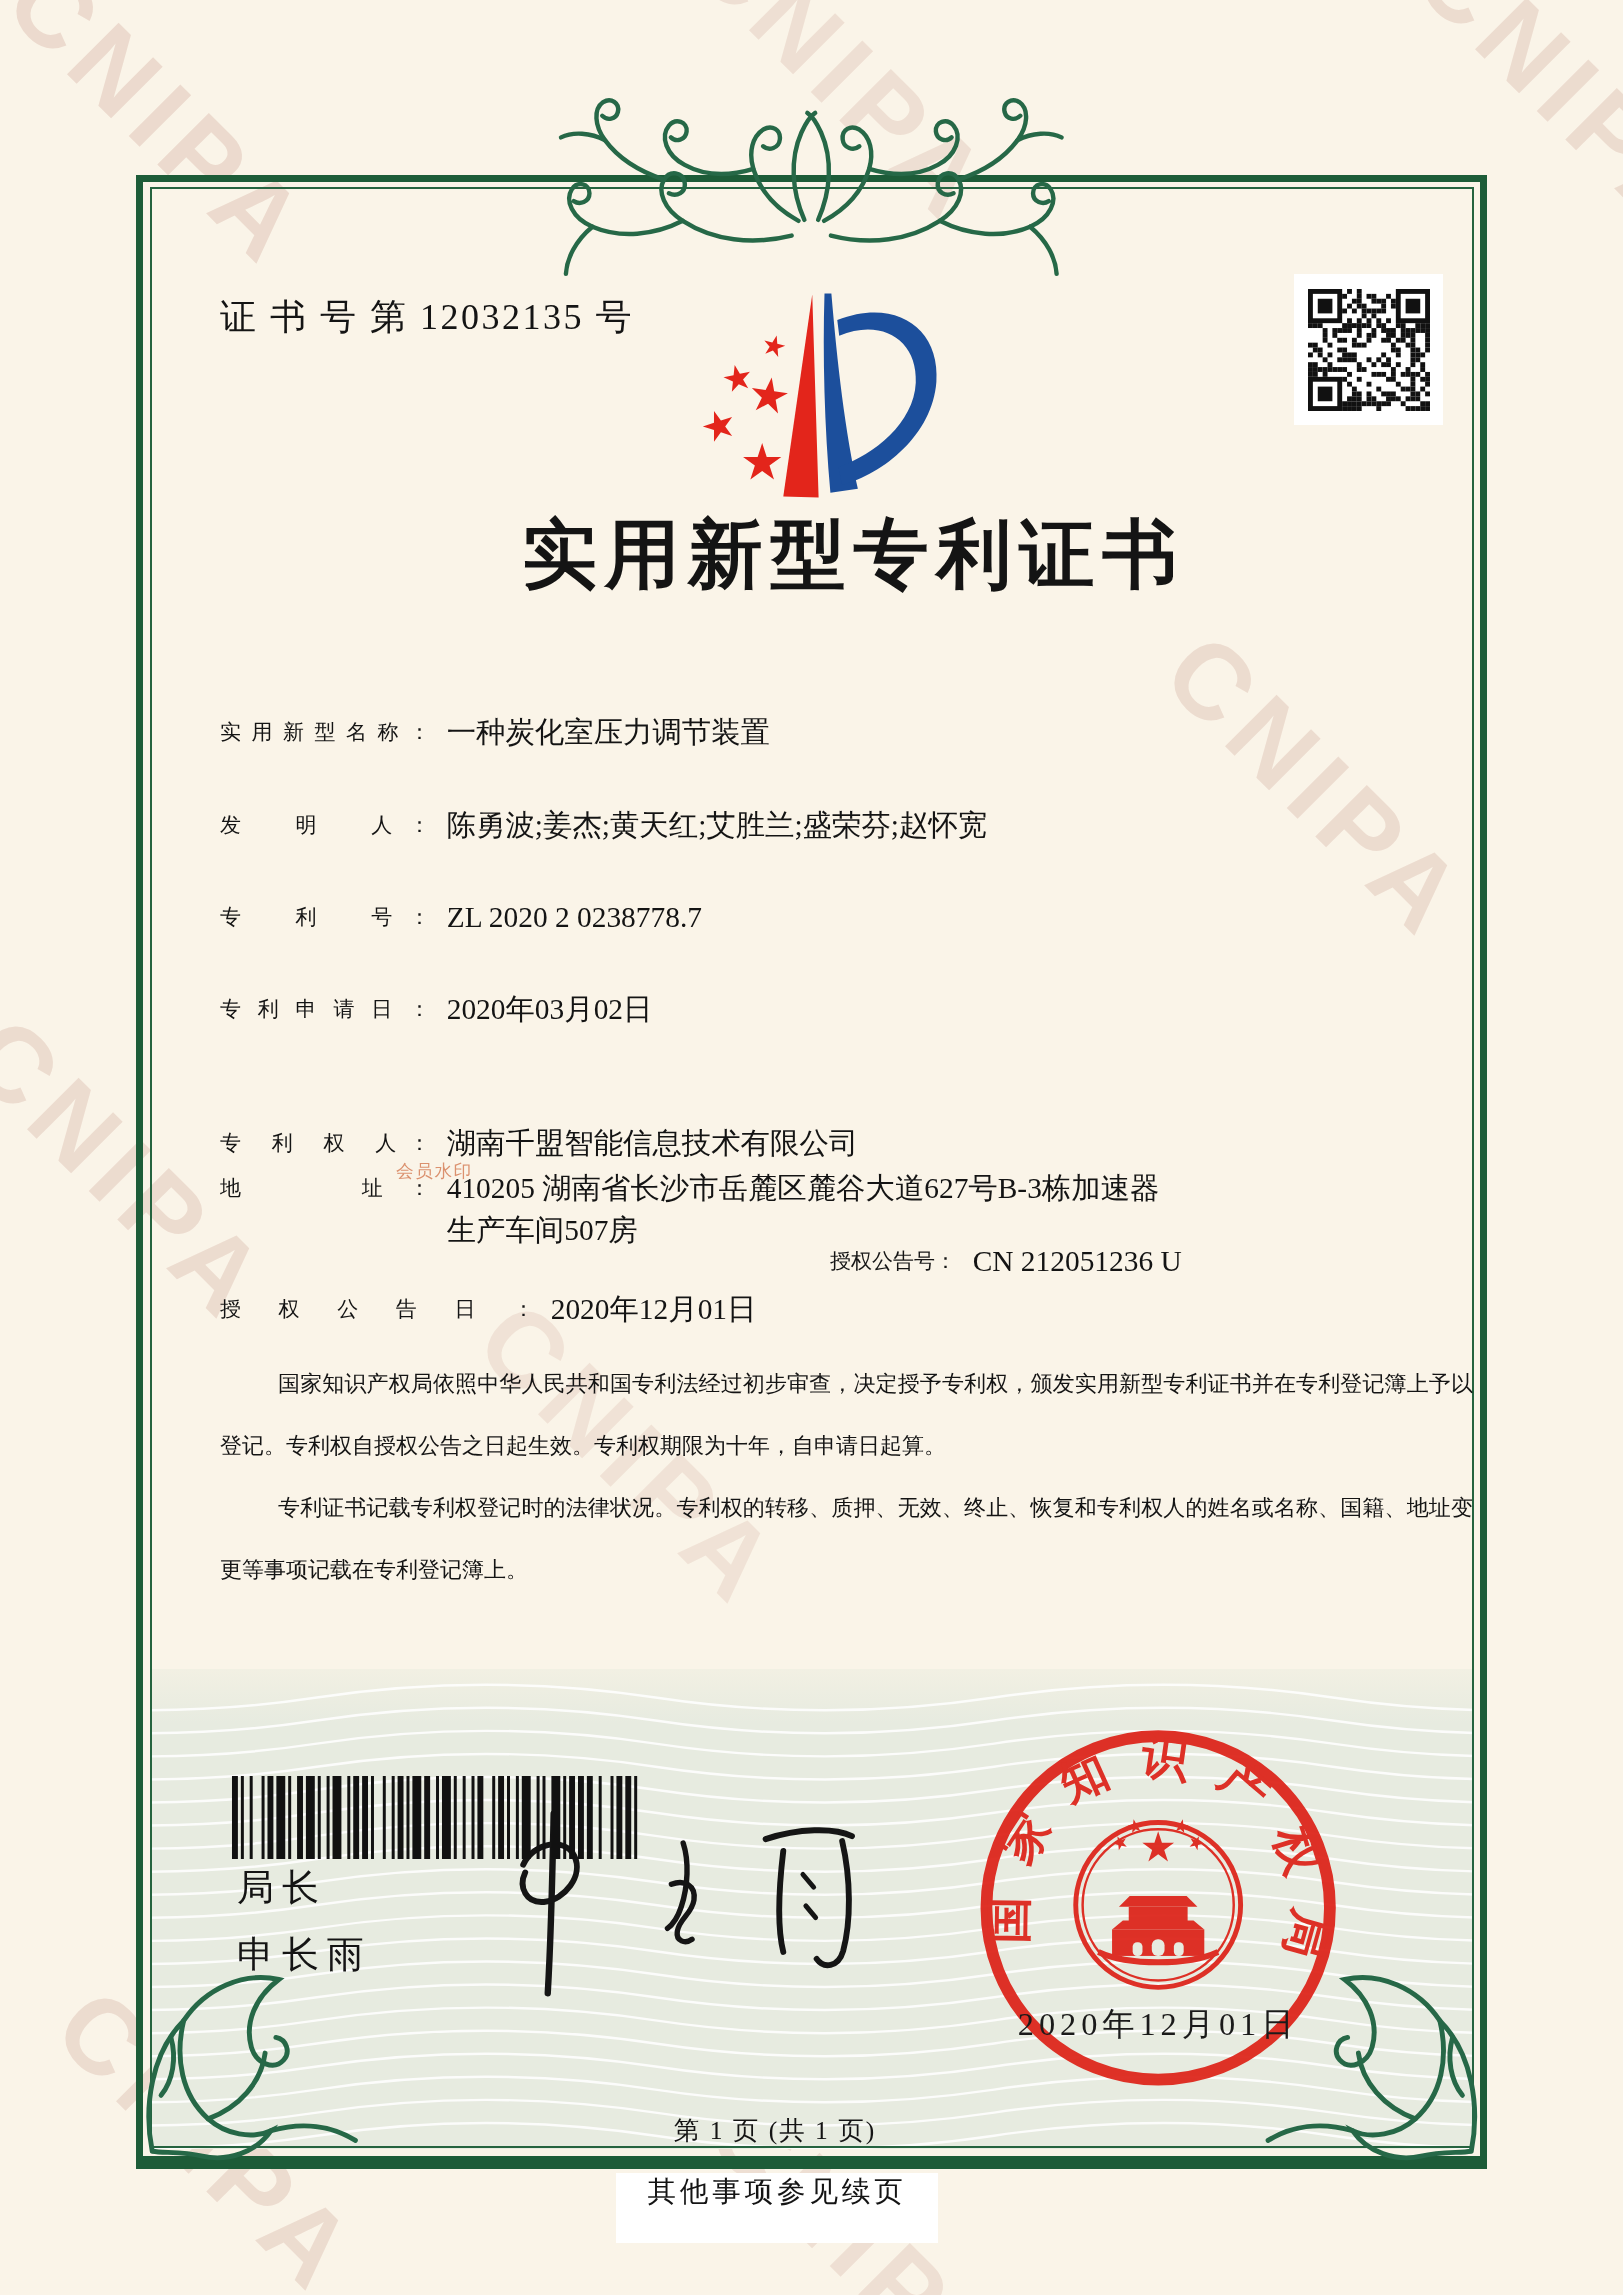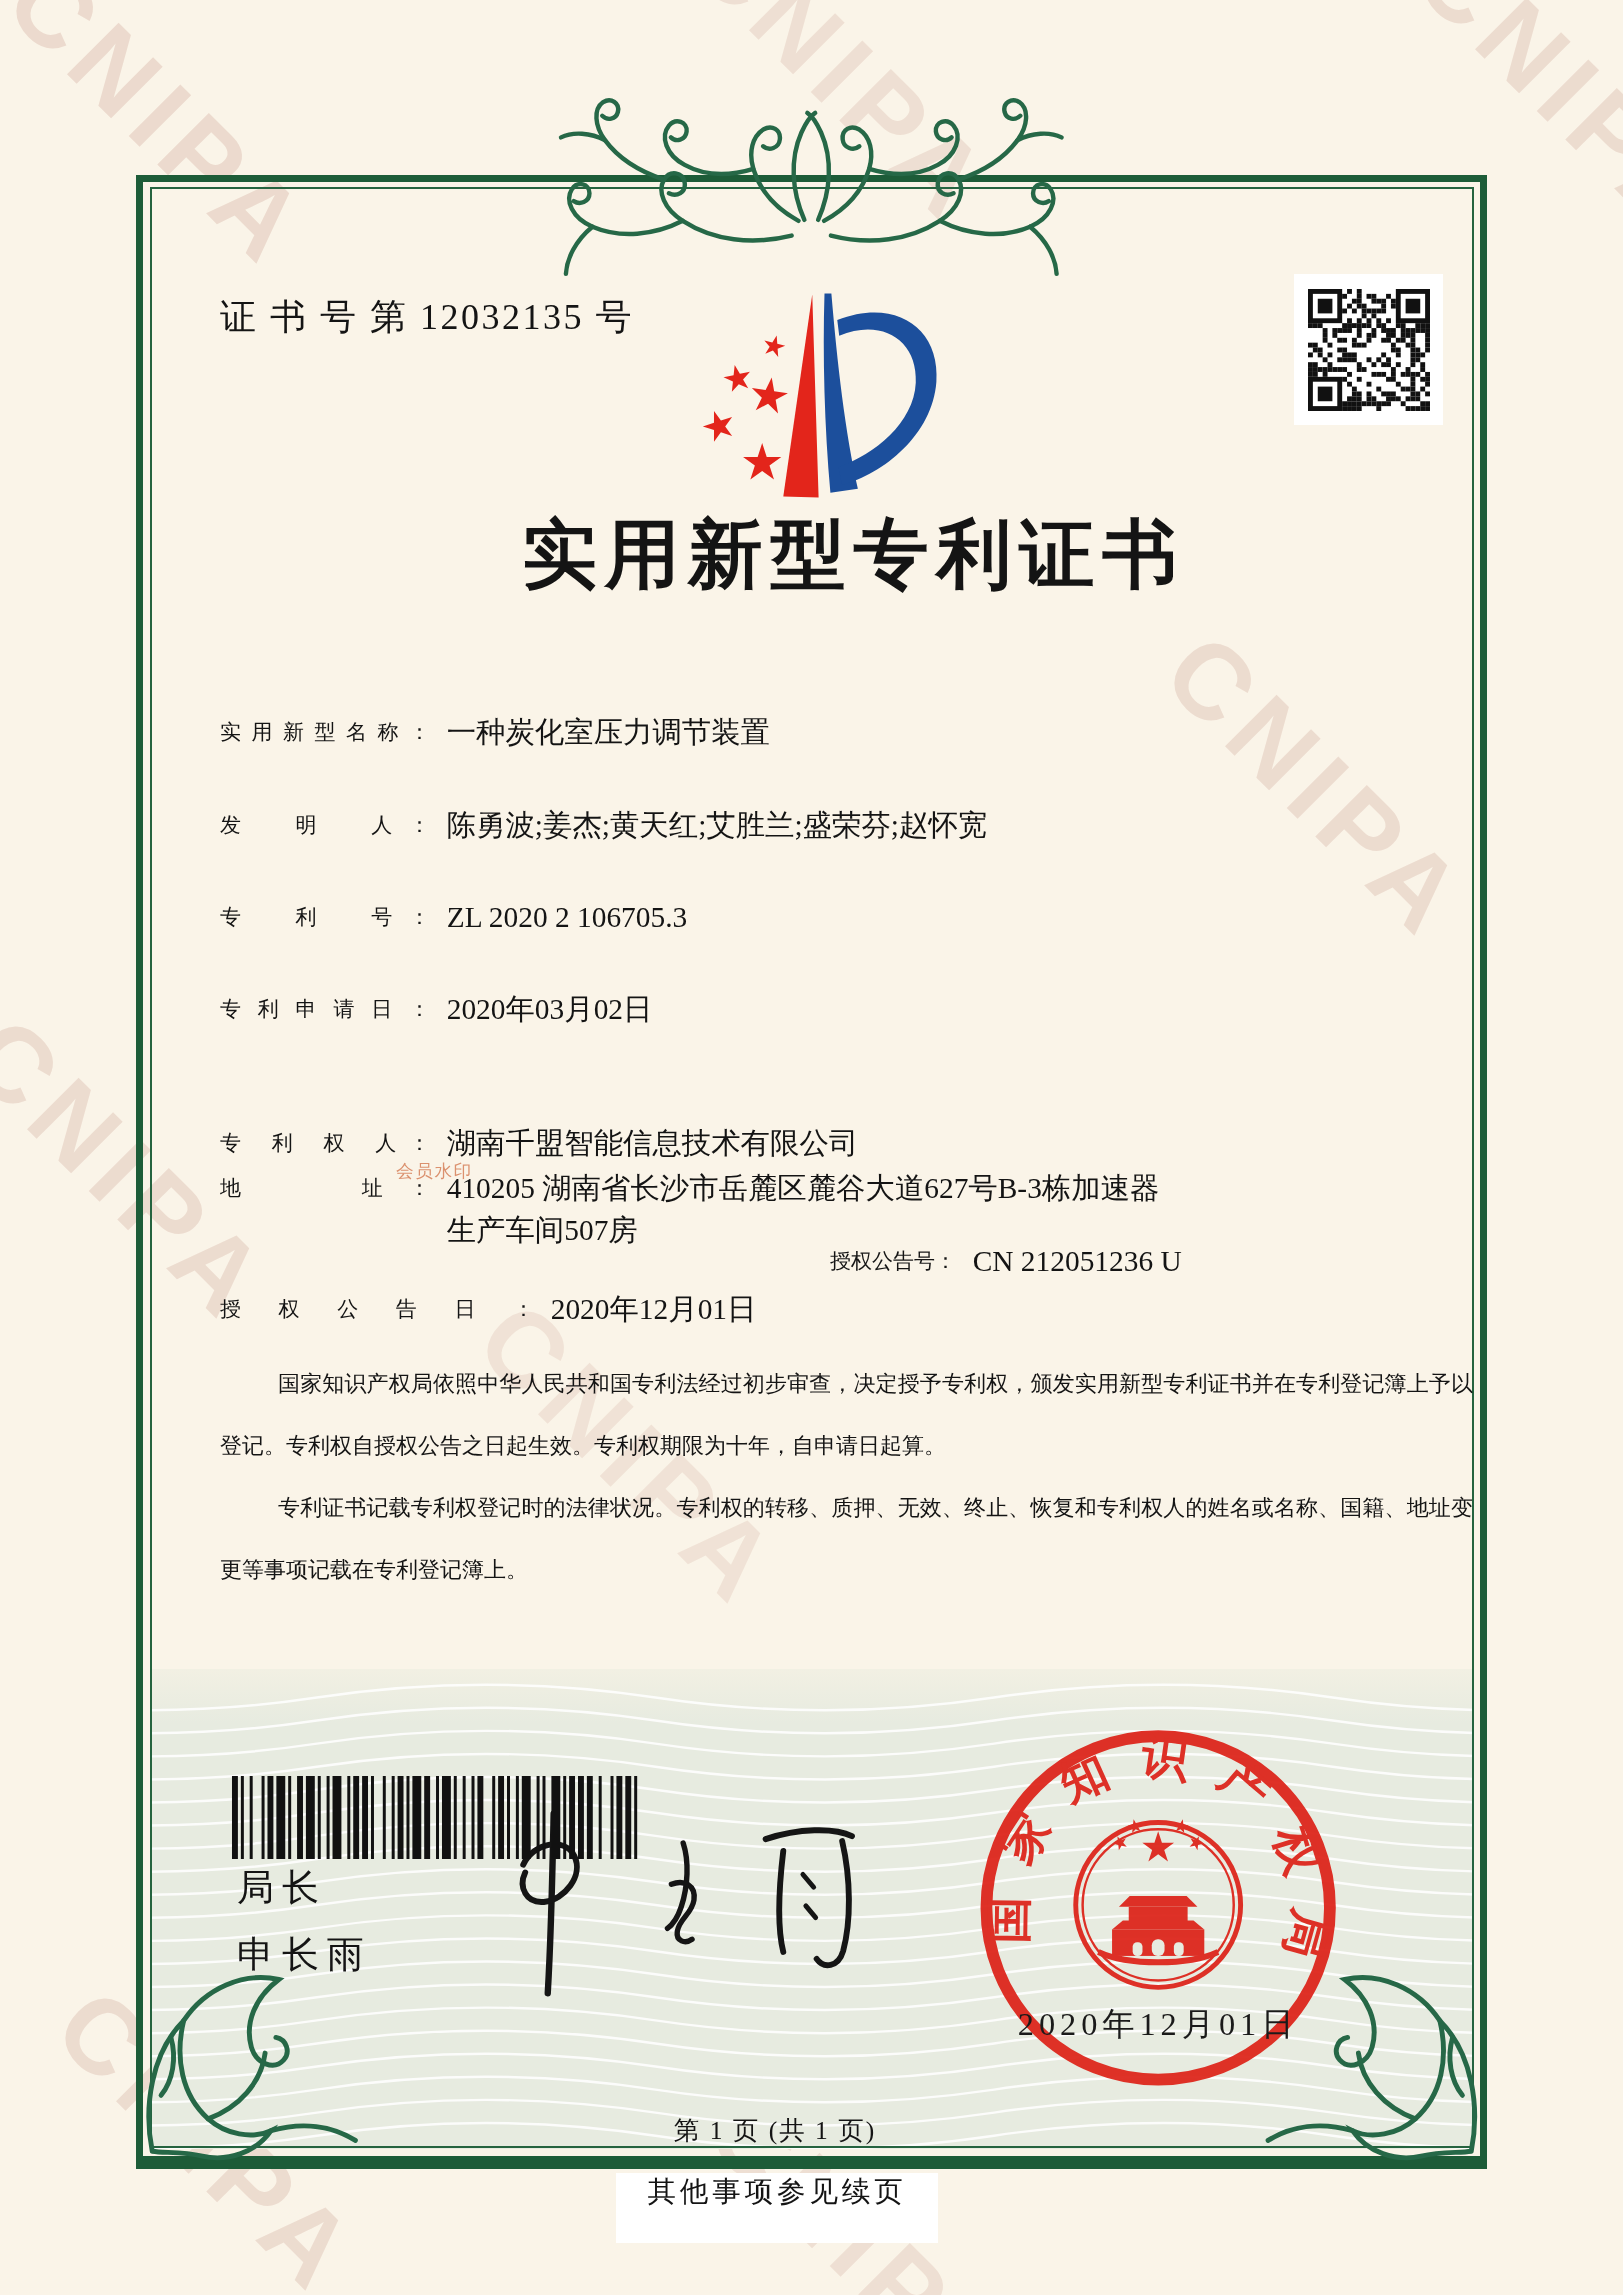--- a/index.html
+++ b/index.html
@@ -447,21 +447,21 @@
   <div class="row" style="top:711px">
     <span class="flabel">实用新型名称：</span>
     <span class="fvalue">一种炭化室压力调节装置</span>
   </div>
   <div class="row" style="top:804px">
     <span class="flabel">发　明　人：</span>
     <span class="fvalue">陈勇波;姜杰;黄天红;艾胜兰;盛荣芬;赵怀宽</span>
   </div>
   <div class="row" style="top:896px">
     <span class="flabel">专　利　号：</span>
-    <span class="fvalue">ZL 2020 2 106705.3</span>
+    <span class="fvalue">ZL 2020 2 0238778.7</span>
   </div>
   <div class="row" style="top:988px">
     <span class="flabel">专利申请日：</span>
     <span class="fvalue">2020年03月02日</span>
   </div>
   <div class="row" style="top:1122px">
     <span class="flabel">专 利 权 人：</span>
     <span class="fvalue">湖南千盟智能信息技术有限公司</span>
   </div>
   <div class="row" style="top:1167px">

